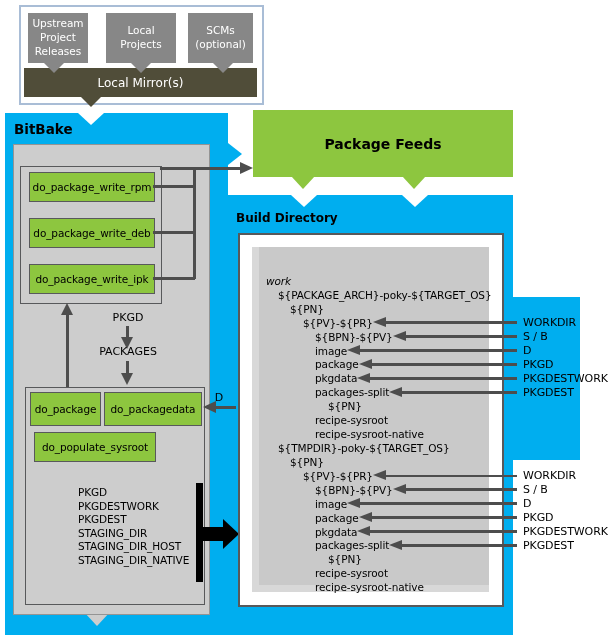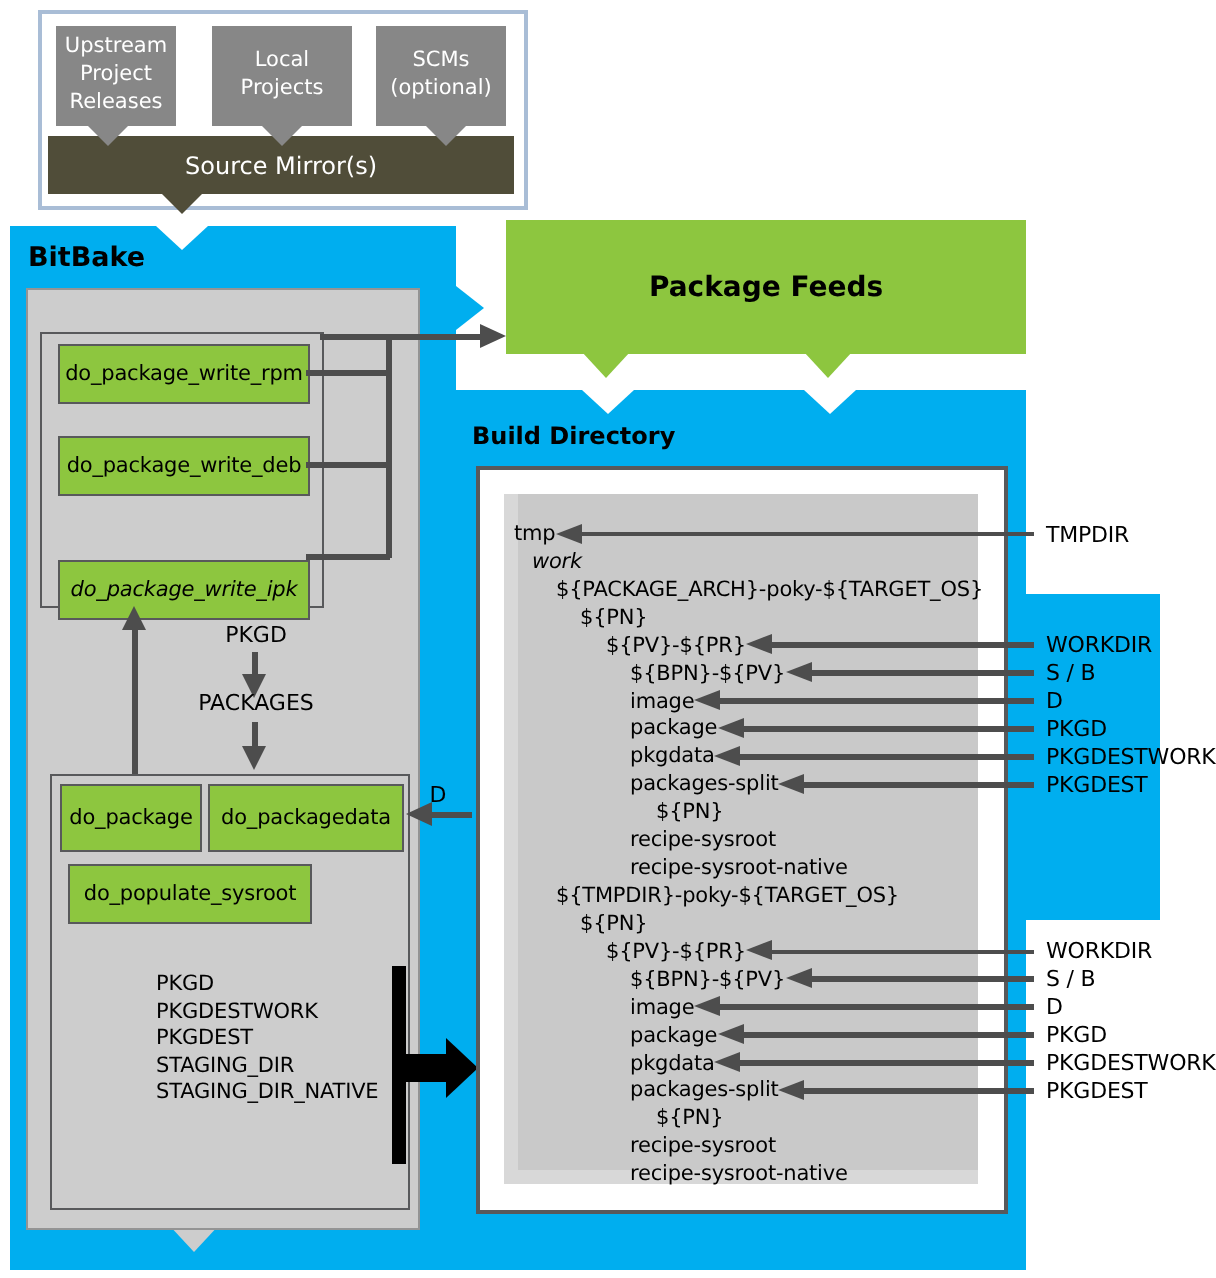--- a/index.html
+++ b/index.html
@@ -73,33 +73,33 @@
   <div class="abs srcgray" style="left:28px;top:13px;width:60px;height:50px;">
       <span>Upstream Project Releases</span>
     </div>
   <div class="abs srcgray" style="left:106px;top:13px;width:70px;height:50px;">
       <span>Local Projects</span>
     </div>
   <div class="abs srcgray" style="left:188px;top:13px;width:65px;height:50px;">
       <span>SCMs (optional)</span>
     </div>
   <div class="abs" id="olive-box">
-      <span>Source Mirror(s)</span>
+      <span>Local Mirror(s)</span>
     </div>
   <div class="tri tri-down-gray" style="left:43px;top:62px;"></div>
   <div class="tri tri-down-gray" style="left:130px;top:62px;"></div>
   <div class="tri tri-down-gray" style="left:212px;top:62px;"></div>
   <div class="tri tri-down-olive" style="left:80px;top:96px;"></div>
 
   <div class="title" style="left:14px;top:121px;font-size:13.5px;">BitBake</div>
   <div class="abs" id="bb-outer"></div>
   <div class="abs innerbox" style="left:20px;top:166px;width:140px;height:136px;"></div>
   <div class="abs task" style="left:29px;top:172px;width:124px;height:28px;">do_package_write_rpm</div>
   <div class="abs task" style="left:29px;top:218px;width:124px;height:28px;">do_package_write_deb</div>
-  <div class="abs task" style="left:29px;top:280px;width:124px;height:28px;font-style:italic;">do_package_write_ipk</div>
+  <div class="abs task" style="left:29px;top:264px;width:124px;height:28px;">do_package_write_ipk</div>
 
   <div class="hline" style="left:153px;top:185px;width:42px;"></div>
   <div class="hline" style="left:153px;top:231px;width:42px;"></div>
   <div class="hline" style="left:153px;top:277px;width:42px;"></div>
   <div class="vline" style="left:193px;top:167px;height:112px;"></div>
   <div class="hline" style="left:160px;top:167px;width:80px;"></div>
   <div class="tri head-right" style="left:240px;top:162px;"></div>
 
   <div class="flowlbl" style="left:98px;top:311px;width:60px;">PKGD</div>
   <div class="vline" style="left:126px;top:326px;height:12px;"></div>
@@ -116,41 +116,37 @@
   <div class="abs task" style="left:34px;top:432px;width:120px;height:28px;">do_populate_sysroot</div>
   <div class="flowlbl" style="left:213px;top:391px;width:12px;">D</div>
   <div class="hline" style="left:216px;top:406px;width:20px;"></div>
   <div class="tri head-left" style="left:203px;top:401px;"></div>
 
   <div class="abs" id="staging-list">
       <div>PKGD</div>
       <div>PKGDESTWORK</div>
       <div>PKGDEST</div>
       <div>STAGING_DIR</div>
+      <div>STAGING_DIR_HOST</div>
       <div>STAGING_DIR_NATIVE</div>
     </div>
   <div class="abs" id="thick-bar"></div>
   <div class="abs" id="thick-arrow-shaft"></div>
   <div class="tri" id="thick-arrow-head"></div>
 
   <div class="abs" id="pf-box">
       <span>Package Feeds</span>
     </div>
   <div class="tri tri-down-green" style="left:291px;top:176px;"></div>
   <div class="tri tri-down-green" style="left:402px;top:176px;"></div>
 
   <div class="title" style="left:236px;top:211px;font-size:12px;">Build Directory</div>
   <div class="abs" id="bd-white"></div>
   <div class="abs" id="bd-gray"></div>
   <div class="abs" id="tree-rows" style="left:0;top:0;width:608px;height:639px;">
-      <div class="trow" style="left: 257px; top: 260px; width: 351px;">
-        <span>tmp</span>
-        <div class="arrow-line"></div>
-        <span class="vlabel">TMPDIR</span>
-      </div>
       <div class="trow" style="left: 266px; top: 273.9px; font-style: italic;">
         <span>work</span>
       </div>
       <div class="trow" style="left: 278px; top: 287.8px;">
         <span>${PACKAGE_ARCH}-poky-${TARGET_OS}</span>
       </div>
       <div class="trow" style="left: 290px; top: 301.8px;">
         <span>${PN}</span>
       </div>
       <div class="trow" style="left: 303px; top: 315.7px; width: 305px;">

